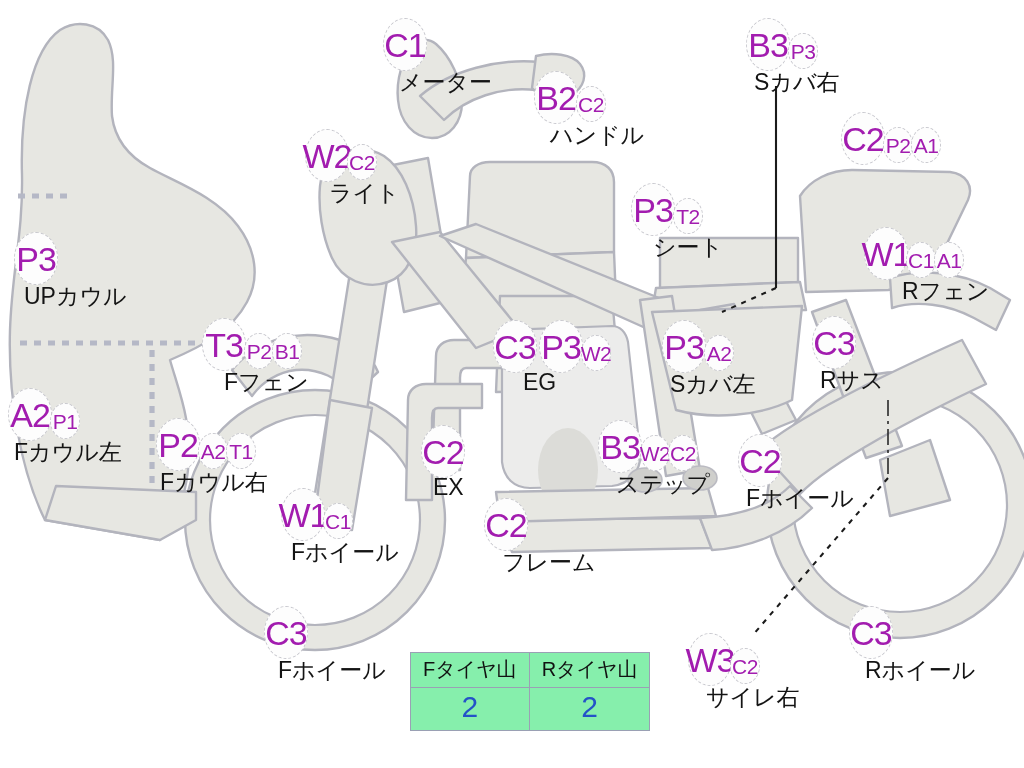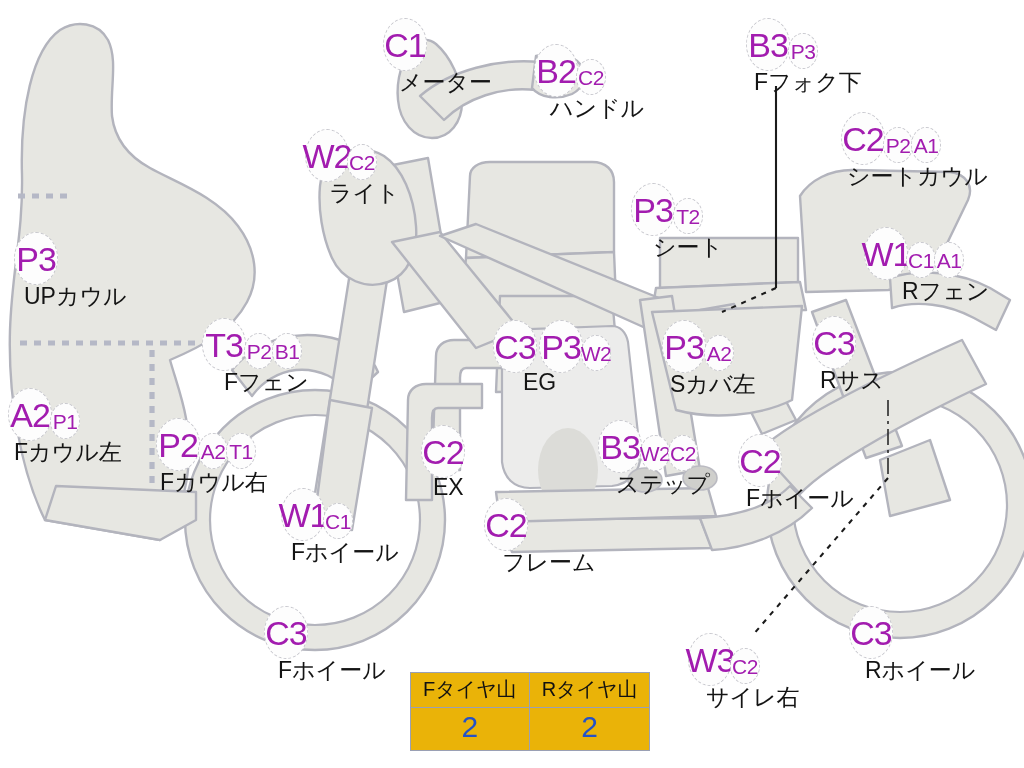--- a/index.html
+++ b/index.html
@@ -36,23 +36,23 @@
     letter-spacing:-1px;
   }
   .bdg.sm{
     width:30px;height:36px;font-size:21px;
     margin-left:-2px;margin-bottom:2px;
     letter-spacing:-0.5px;
   }
 
   
   #tireTable{
-    position:absolute;left:410px;top:672px;
+    position:absolute;left:410px;top:652px;
     border-collapse:collapse;
-    background:#eab308;
+    background:#86efac;
   }
   #tireTable td,#tireTable th{
     border:1.6px solid #9aa0b4;
     text-align:center;
     font-weight:400;
   }
   #tireTable th{
     font-size:20px;color:#111;padding:3px 12px 4px 12px;
     font-family:"Liberation Sans","DejaVu Sans",sans-serif;
   }
@@ -197,51 +197,50 @@
     <path class="dt" d="M888 478 L 752 636"></path>
   </svg>
 
   <div class="mk" style="left:383px;top:18px;">
     <div class="badges">
       <div class="bdg big">C1</div>
     </div>
     <div class="cap" style="padding-left:16px;">メーター</div>
   </div>
 
-  <div class="mk" style="left:534px;top:44px;">
+  <div class="mk" style="left:534px;top:71px;">
     <div class="badges">
       <div class="bdg big">B2</div>
       <div class="bdg sm">C2</div>
     </div>
     <div class="cap" style="padding-left:16px;">ハンドル</div>
   </div>
 
   <div class="mk" style="left:305px;top:129px;">
     <div class="badges">
       <div class="bdg big">W2</div>
       <div class="bdg sm">C2</div>
     </div>
     <div class="cap" style="padding-left:24px;">ライト</div>
   </div>
 
   <div class="mk" style="left:746px;top:18px;">
     <div class="badges">
       <div class="bdg big">B3</div>
       <div class="bdg sm">P3</div>
     </div>
-    <div class="cap" style="padding-left:8px;">Fフォク下</div>
+    <div class="cap" style="padding-left:8px;">Sカバ右</div>
   </div>
 
   <div class="mk" style="left:841px;top:112px;">
     <div class="badges">
       <div class="bdg big">C2</div>
       <div class="bdg sm">P2</div>
       <div class="bdg sm">A1</div>
     </div>
-    <div class="cap" style="padding-left:6px;">シートカウル</div>
   </div>
 
   <div class="mk" style="left:631px;top:183px;">
     <div class="badges">
       <div class="bdg big">P3</div>
       <div class="bdg sm">T2</div>
     </div>
     <div class="cap" style="padding-left:22px;">シート</div>
   </div>
 

